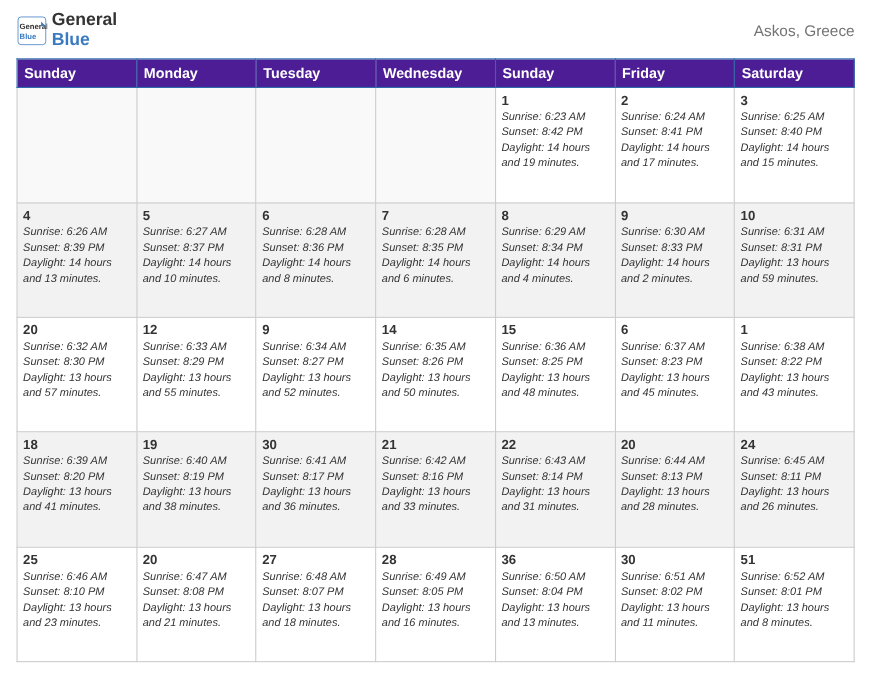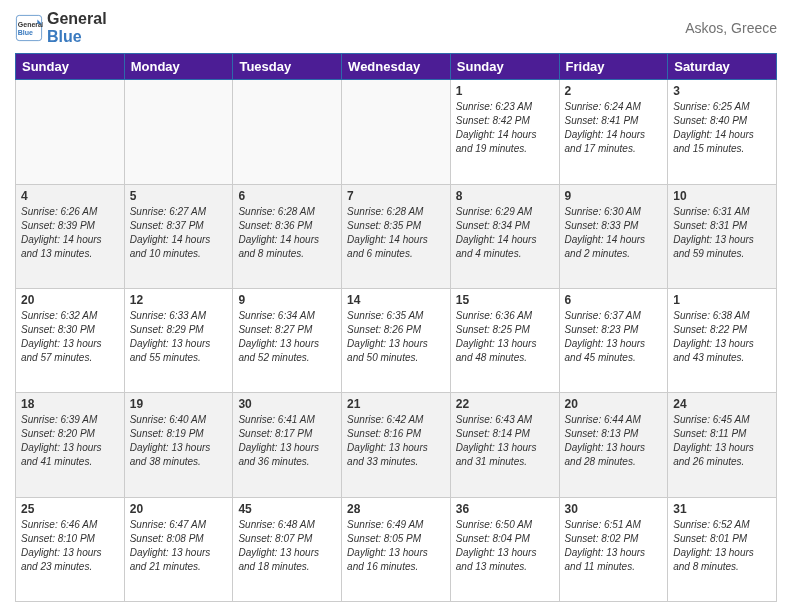--- a/index.html
+++ b/index.html
@@ -239,35 +239,35 @@
         <tr>
           <td>
             <span class="day-num">25</span>
             <div class="day-info">Sunrise: 6:46 AM<br>Sunset: 8:10 PM<br>Daylight: 13 hours<br>and 23 minutes.</div>
           </td>
           <td>
             <span class="day-num">20</span>
             <div class="day-info">Sunrise: 6:47 AM<br>Sunset: 8:08 PM<br>Daylight: 13 hours<br>and 21 minutes.</div>
           </td>
           <td>
-            <span class="day-num">45</span>
+            <span class="day-num">27</span>
             <div class="day-info">Sunrise: 6:48 AM<br>Sunset: 8:07 PM<br>Daylight: 13 hours<br>and 18 minutes.</div>
           </td>
           <td>
             <span class="day-num">28</span>
             <div class="day-info">Sunrise: 6:49 AM<br>Sunset: 8:05 PM<br>Daylight: 13 hours<br>and 16 minutes.</div>
           </td>
           <td>
             <span class="day-num">36</span>
             <div class="day-info">Sunrise: 6:50 AM<br>Sunset: 8:04 PM<br>Daylight: 13 hours<br>and 13 minutes.</div>
           </td>
           <td>
             <span class="day-num">30</span>
             <div class="day-info">Sunrise: 6:51 AM<br>Sunset: 8:02 PM<br>Daylight: 13 hours<br>and 11 minutes.</div>
           </td>
           <td>
-            <span class="day-num">31</span>
+            <span class="day-num">51</span>
             <div class="day-info">Sunrise: 6:52 AM<br>Sunset: 8:01 PM<br>Daylight: 13 hours<br>and 8 minutes.</div>
           </td>
         </tr>
       </tbody>
   </table>
 </div>
 
 </body></html>

